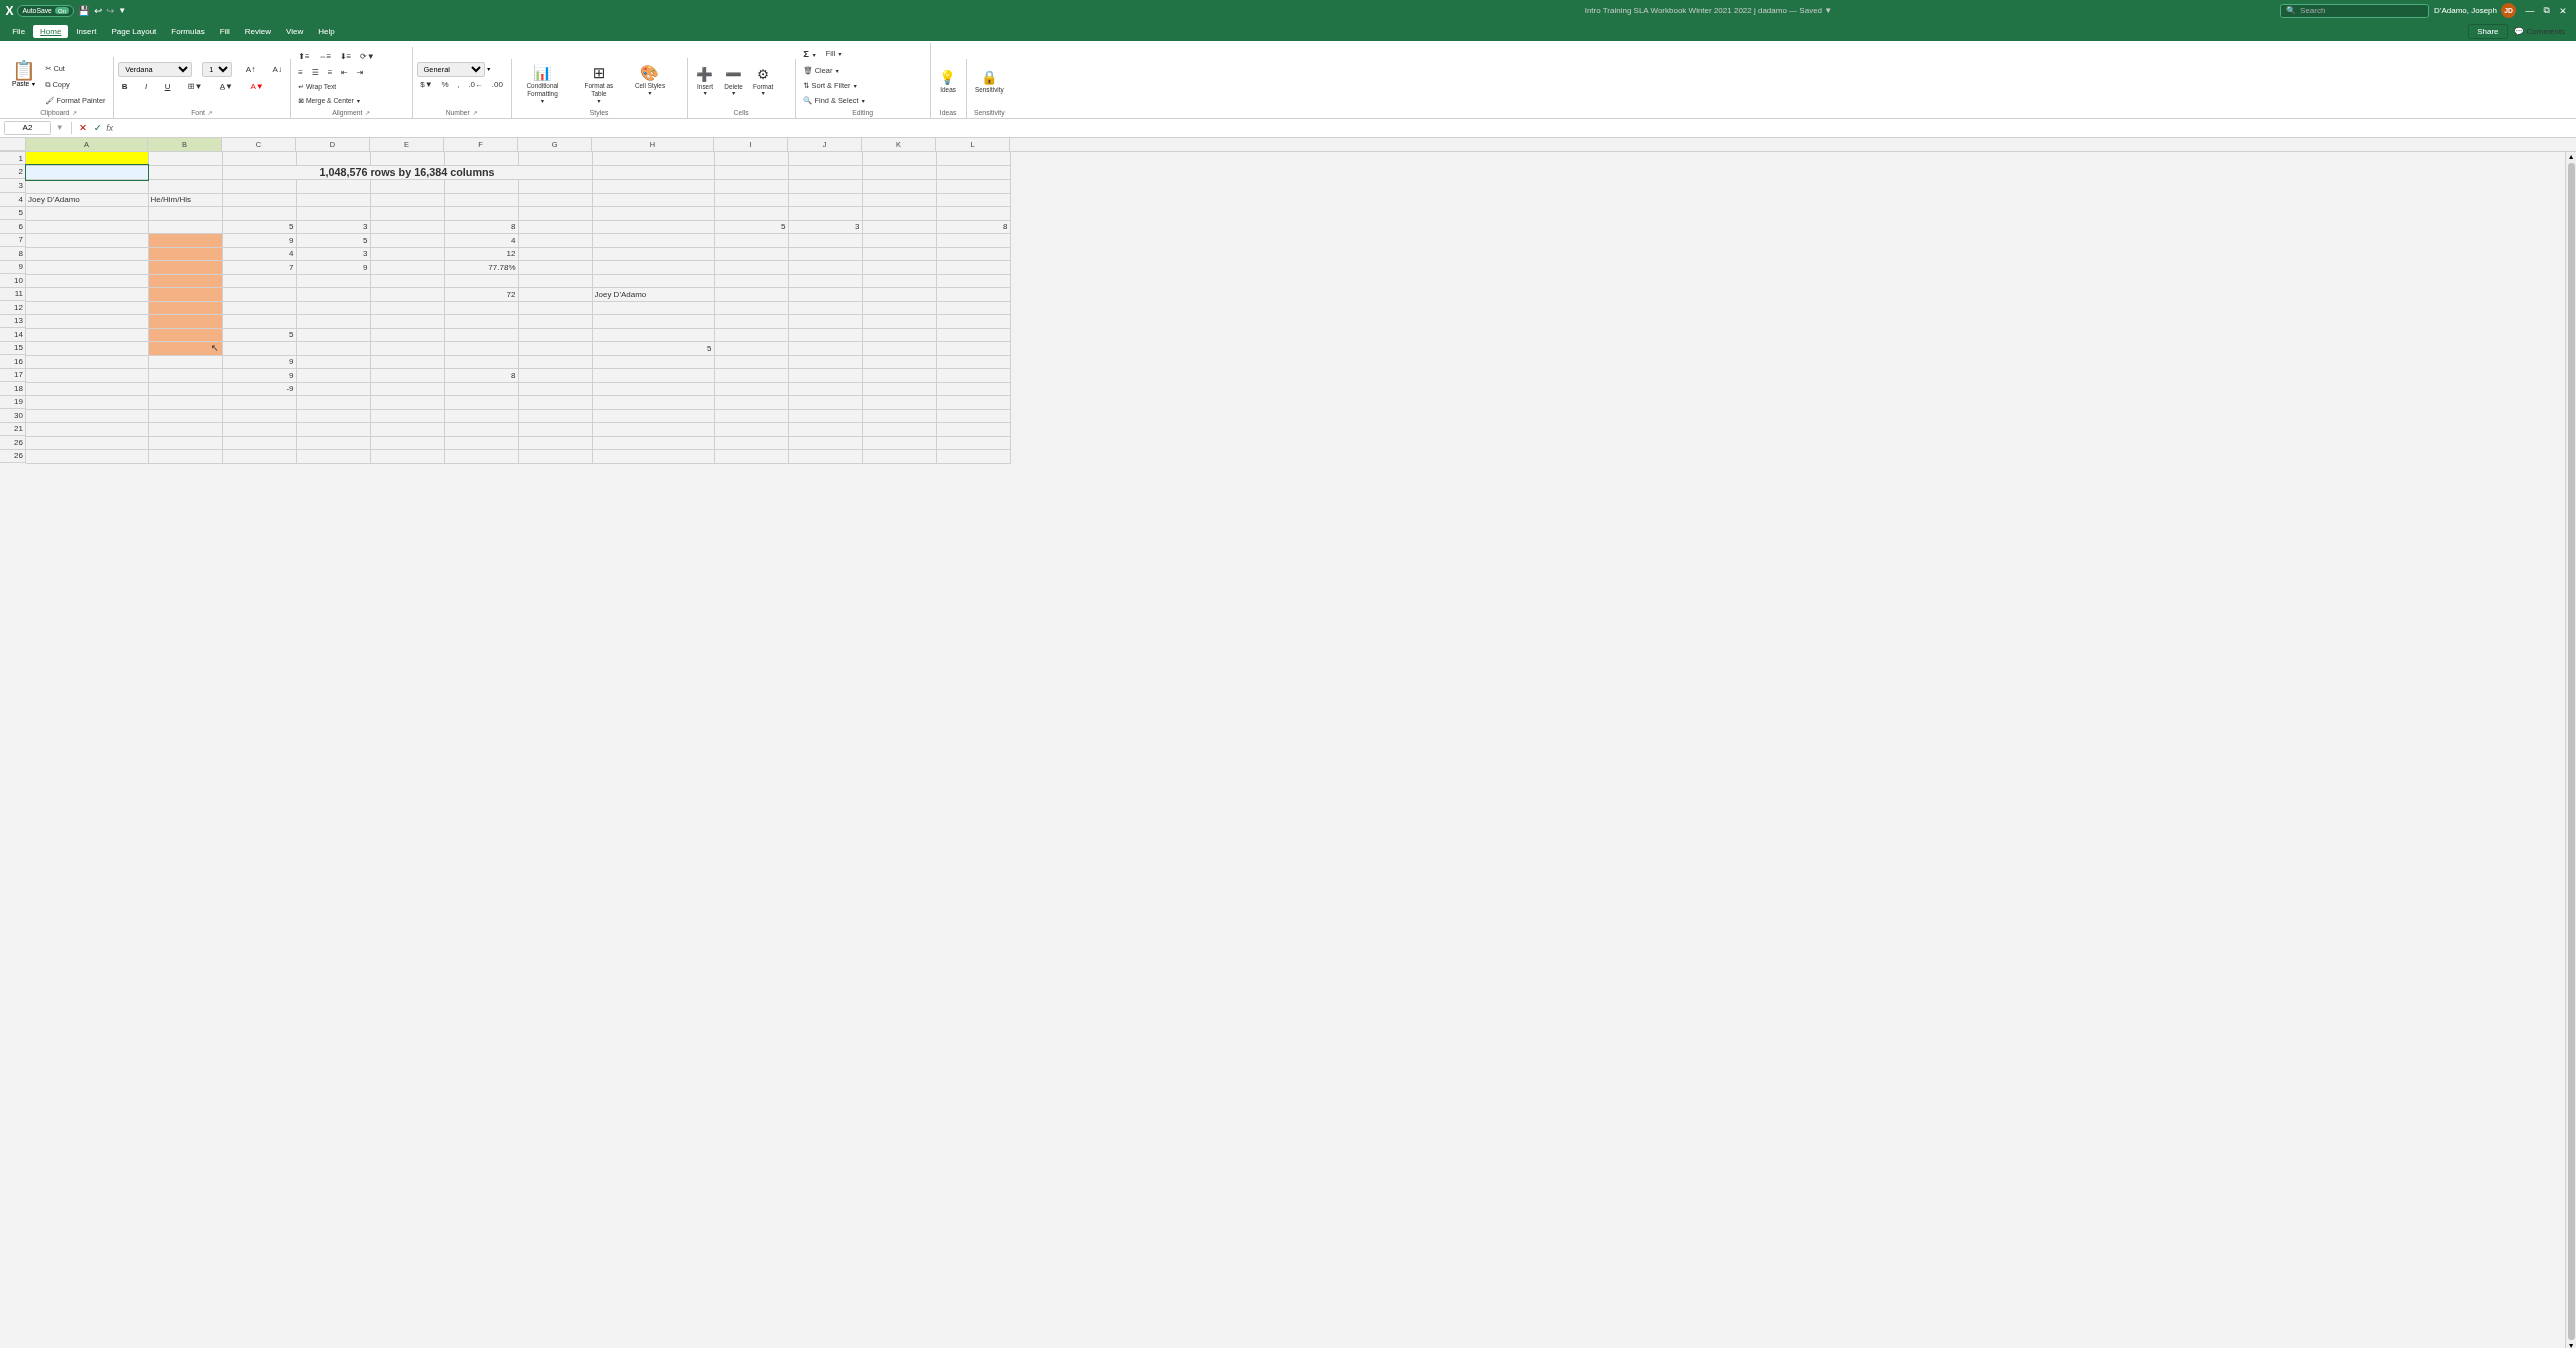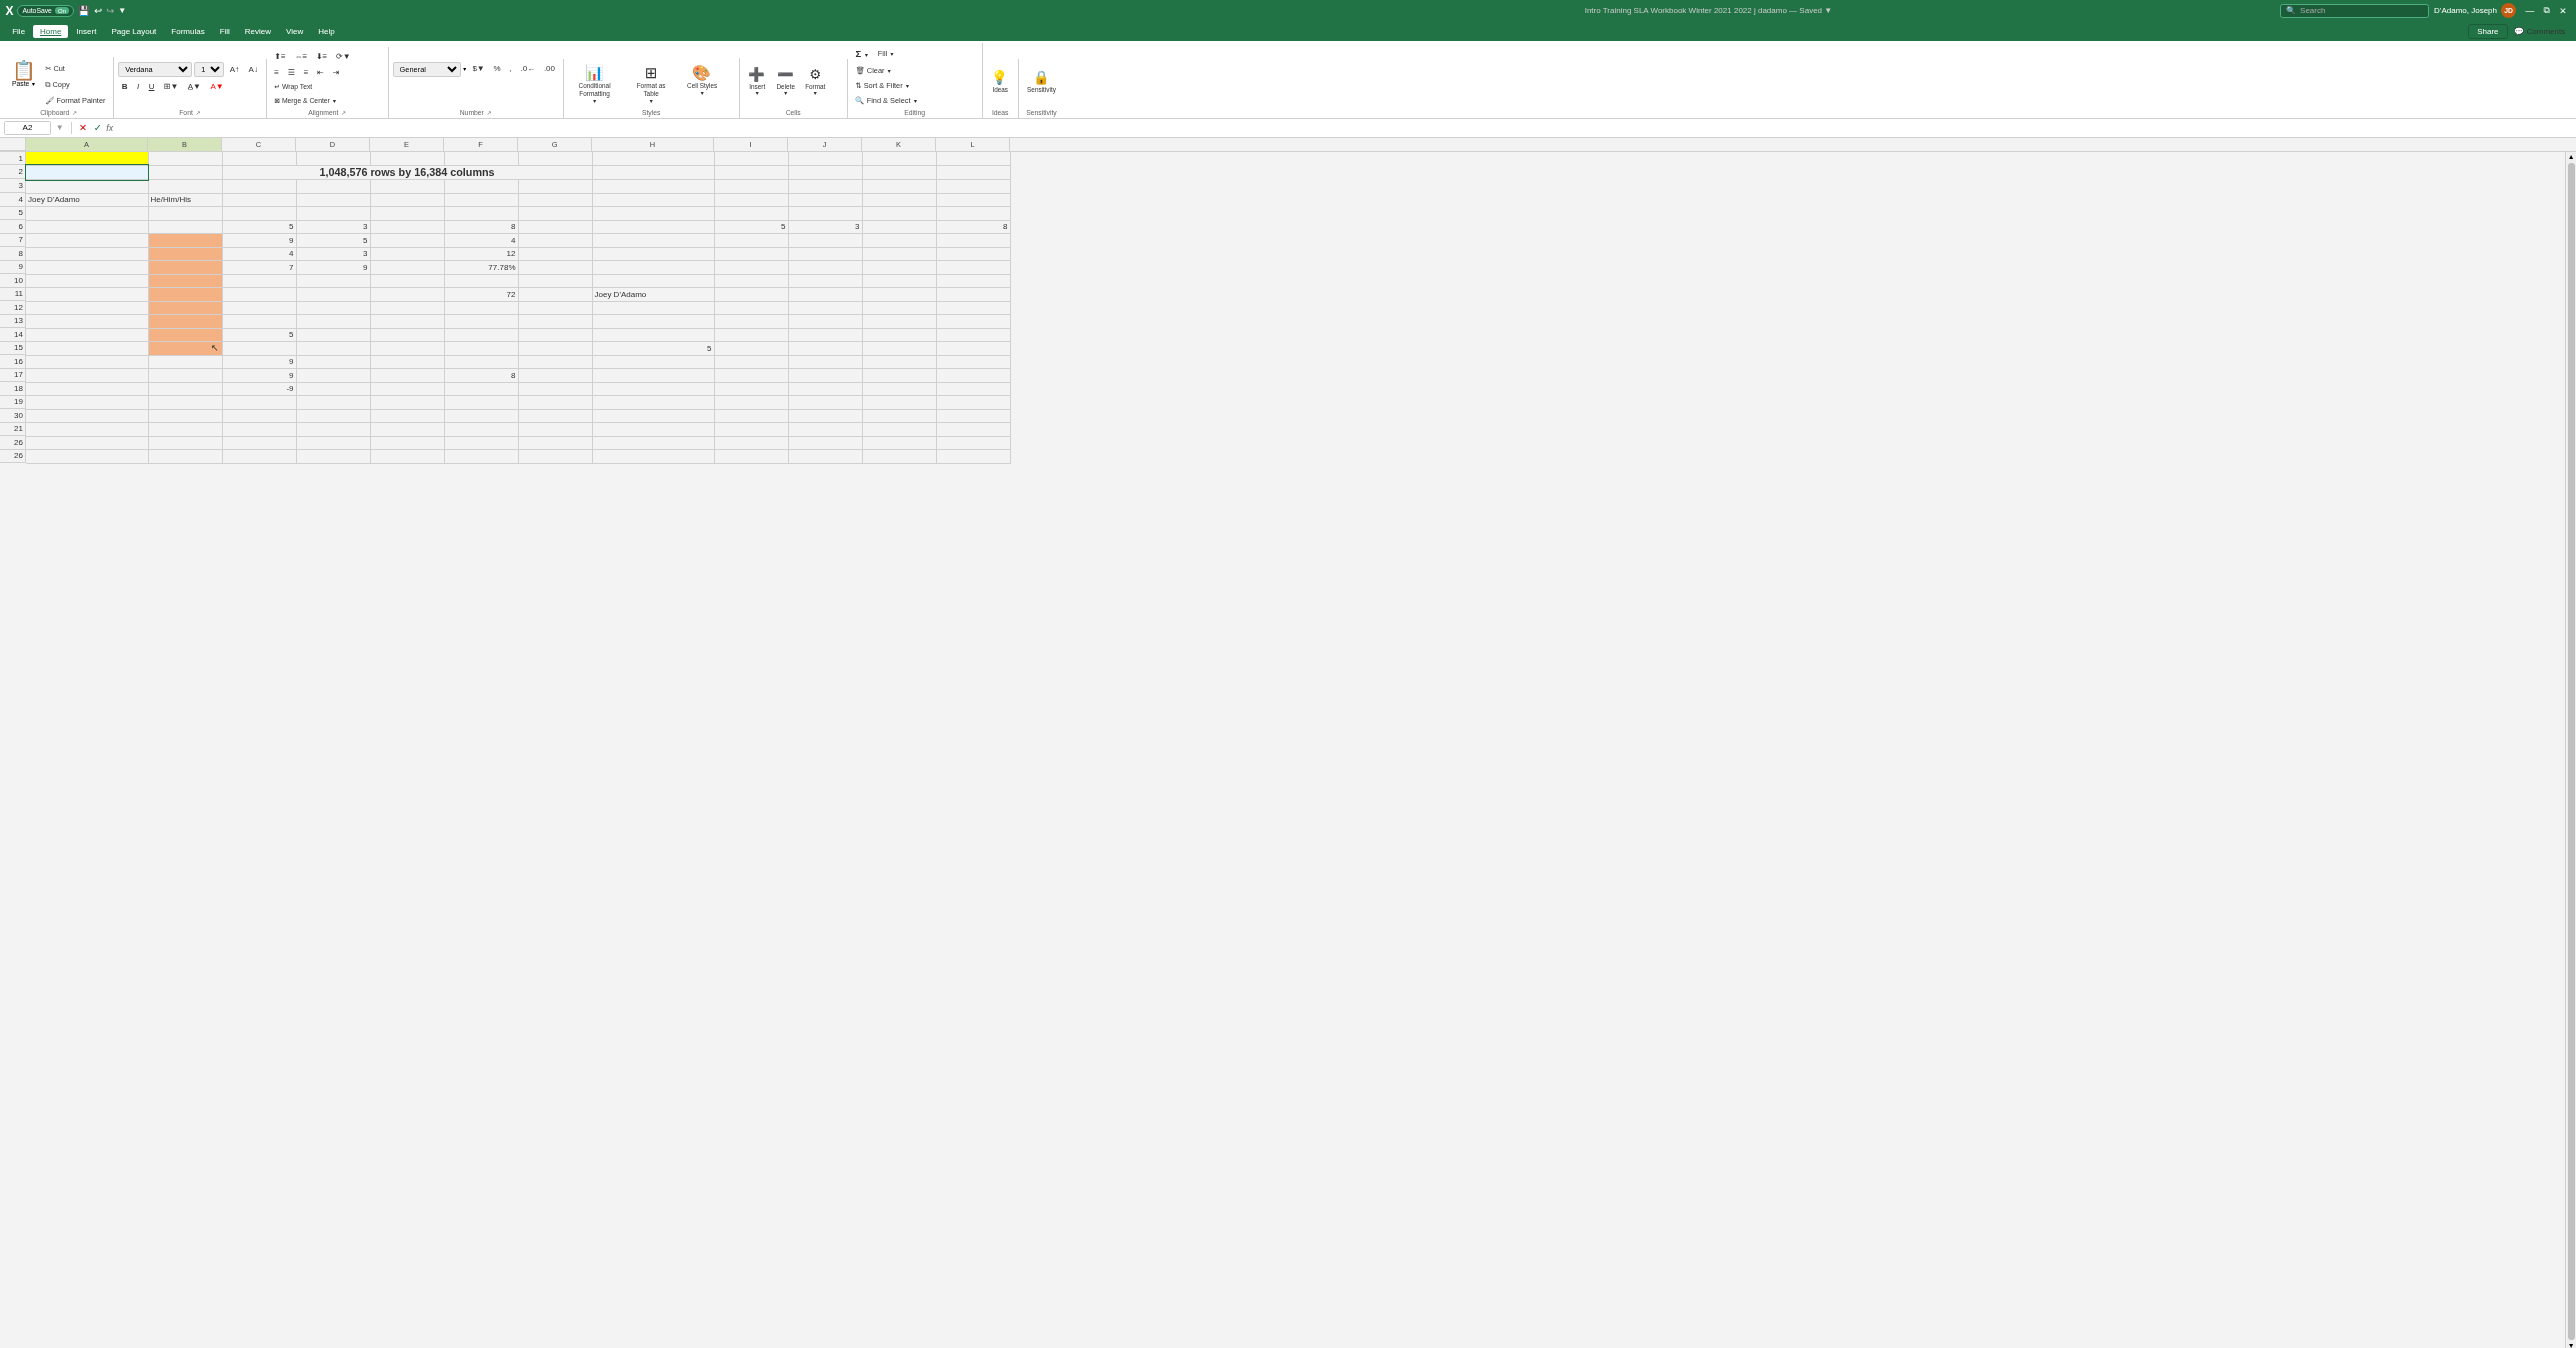--- a/index.html
+++ b/index.html
@@ -111,21 +111,21 @@
       background: transparent;
       font-size: 6.8px;
       color: #333;
       min-width: 27px;
     }
     .ribbon-btn-icon { font-size: 13.5px; margin-bottom: 1.4px; line-height: 1; }
     .ribbon-btn-label { font-size: 6.4px; text-align: center; line-height: 1.2; }
     .ribbon-btn-large { min-height: 41px; justify-content: center; }
 
     
-    .font-row { display: flex; align-items: center; gap: 2px; margin-bottom: 1.4px; }
+    .font-row { display: flex; align-items: center; gap: 10px; margin-bottom: 1.4px; }
     .font-select {
       border: 0.7px solid #ccc;
       border-radius: 2px;
       padding: 0.7px 2px;
       font-size: 7.4px;
       width: 74px;
       height: 15px;
     }
     .font-size-select {
       border: 0.7px solid #ccc;
@@ -401,21 +401,21 @@
         </button>
       </div>
     </div>
     <div class="ribbon-group-label">
       <span>Alignment</span>
       <span style="font-size:6px;">↗</span>
     </div>
   </div>
 
   <div class="ribbon-group" style="min-width:81px;">
-    <div class="ribbon-group-content" style="flex-direction:row; gap:1.4px;">
+    <div class="ribbon-group-content" style="flex-direction:column; gap:1.4px;">
       <div style="display:flex; align-items:center; gap:1.4px;">
         <select class="number-select">
           <option>General</option>
         </select>
         <span style="font-size:5.4px;">▼</span>
       </div>
       <div style="display:flex; gap:1.4px;">
         <button class="icon-btn">$▼</button>
         <button class="icon-btn">%</button>
         <button class="icon-btn">,</button>

